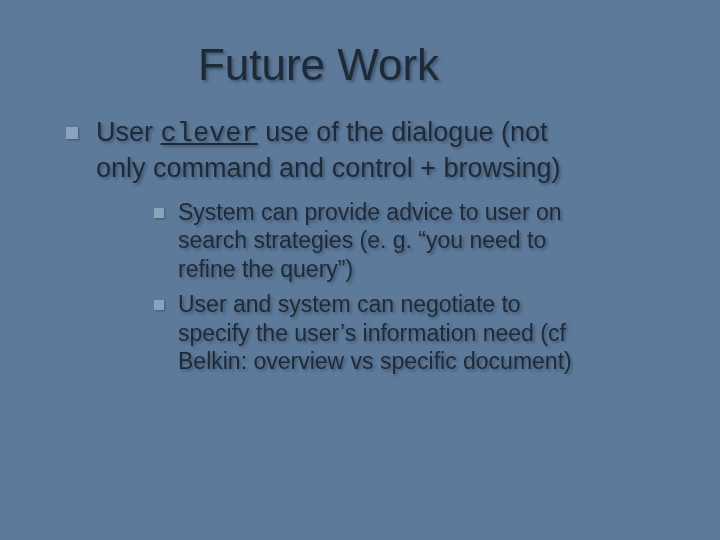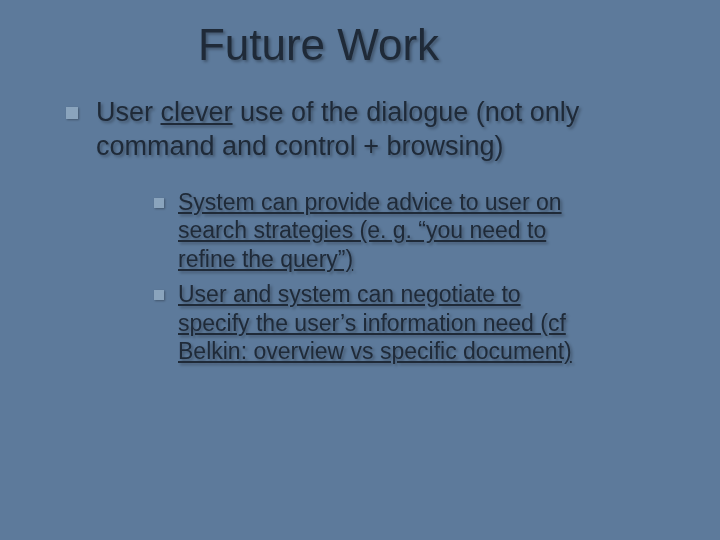--- a/index.html
+++ b/index.html
@@ -12,21 +12,21 @@
   body {
     background: #5d7a9b;
     font-family: Verdana, Geneva, sans-serif;
     color: #1f2a38;
     position: relative;
   }
   .slide {
     width: 637px;
     height: 540px;
     box-sizing: border-box;
-    padding: 20px 50px 40px 50px;
+    padding: 40px 50px 40px 50px;
   }
   .title {
     font-size: 44px;
     text-align: center;
     margin: 0 0 26px 0;
     font-weight: 400;
     color: #1f2a38;
     text-shadow: 2px 2px 3px rgba(0,0,0,0.3);
   }
   ul.level1 {
@@ -49,22 +49,21 @@
     left: 6px;
     top: 11px;
     width: 12px;
     height: 12px;
     background: #8aa4bd;
     box-shadow: 1px 1px 2px rgba(0,0,0,0.3);
   }
   ul.level2 {
     list-style: none;
     padding: 0;
-    margin: 24px 0 0 54px;
-    text-decoration: underline;
+    margin: 12px 0 0 54px;
   }
   ul.level2 > li {
     position: relative;
     padding-left: 28px;
     font-size: 23px;
     line-height: 1.25;
     color: #1f2a38;
     margin-bottom: 6px;
     text-shadow: 2px 2px 3px rgba(0,0,0,0.3);
   }
@@ -73,20 +72,21 @@
     position: absolute;
     left: 4px;
     top: 10px;
     width: 10px;
     height: 10px;
     background: #8aa4bd;
     box-shadow: 1px 1px 2px rgba(0,0,0,0.3);
   }
   .u {
     text-decoration: underline;
+    font-family: Liberation Mono, monospace;
   }
 </style>
 </head>
 <body>
 
 <div class="slide">
   <h1 class="title">Future Work</h1>
 
   <ul class="level1">
     <li>

